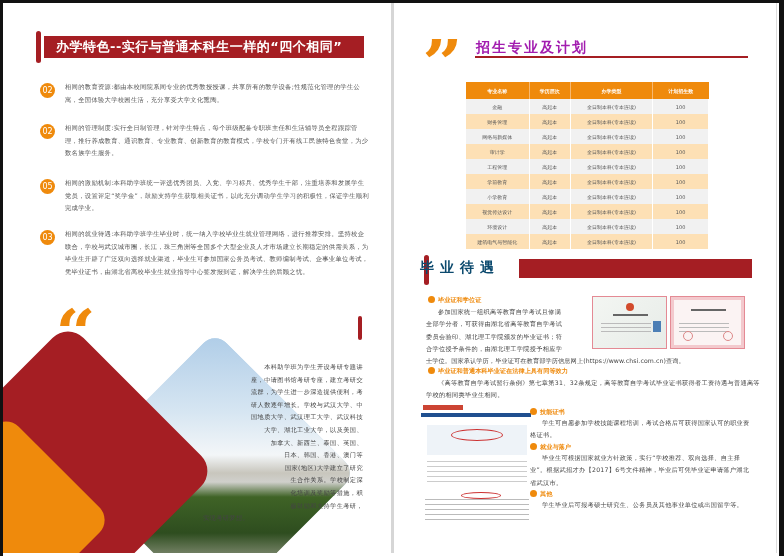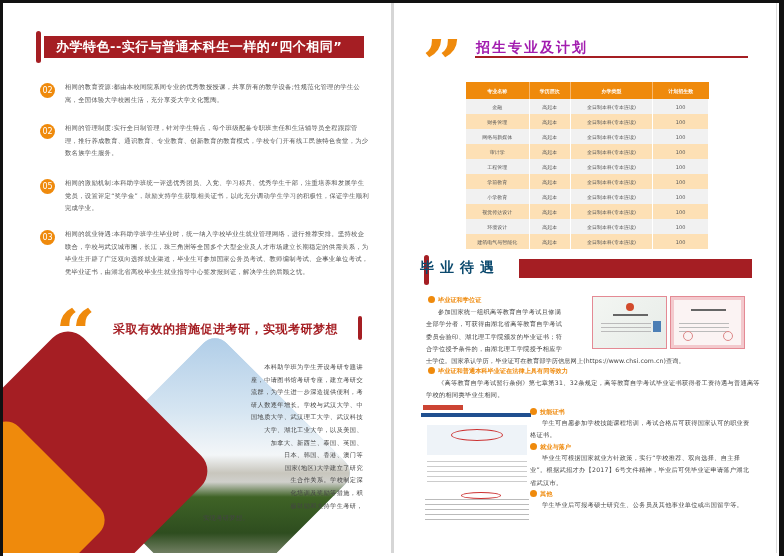--- a/index.html
+++ b/index.html
@@ -95,21 +95,20 @@
   <div class="feature" style="top:176px;">
     <div class="num">05</div>
     <div class="txt">相同的激励机制:本科助学班统一评选优秀团员、入党、学习标兵、优秀学生干部，注重培养和发展学生党员，设置评定“奖学金”，鼓励支持学生获取相关证书，以此充分调动学生学习的积极性，保证学生顺利完成学业。</div>
   </div>
   <div class="feature" style="top:227px;">
     <div class="num">03</div>
     <div class="txt">相同的就业待遇:本科助学班学生毕业时，统一纳入学校毕业生就业管理网络，进行推荐安排。坚持校企联合，学校与武汉城市圈，长江，珠三角洲等全国多个大型企业及人才市场建立长期稳定的供需关系，为毕业生开辟了广泛双向选择就业渠道，毕业生可参加国家公务员考试、教师编制考试、企事业单位考试，凭毕业证书，由湖北省高校毕业生就业指导中心签发报到证，解决学生的后顾之忧。</div>
   </div>
 
   <div class="quote-big">“</div>
-  <div class="kaoyan-title">采取有效的措施促进考研，实现考研梦想</div>
   <div class="kaoyan-bar"></div>
 
   <div class="photo-diamond">
       <div class="photo-inner"></div>
     </div>
   <div class="diamond-red"></div>
   <div class="diamond-orange"></div>
 
   <div class="kaoyan-text">
     <span>本科助学班为学生开设考研专题讲</span>

